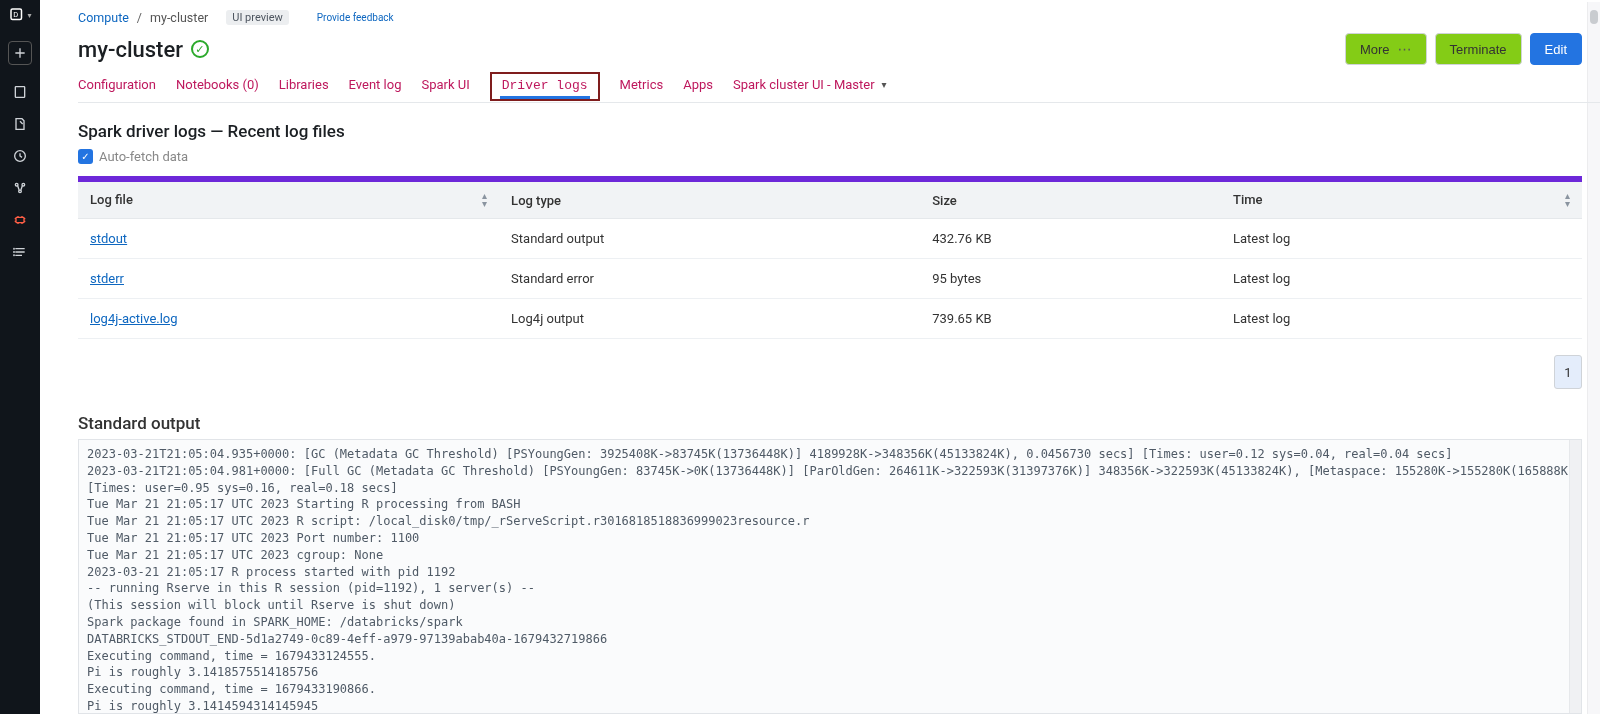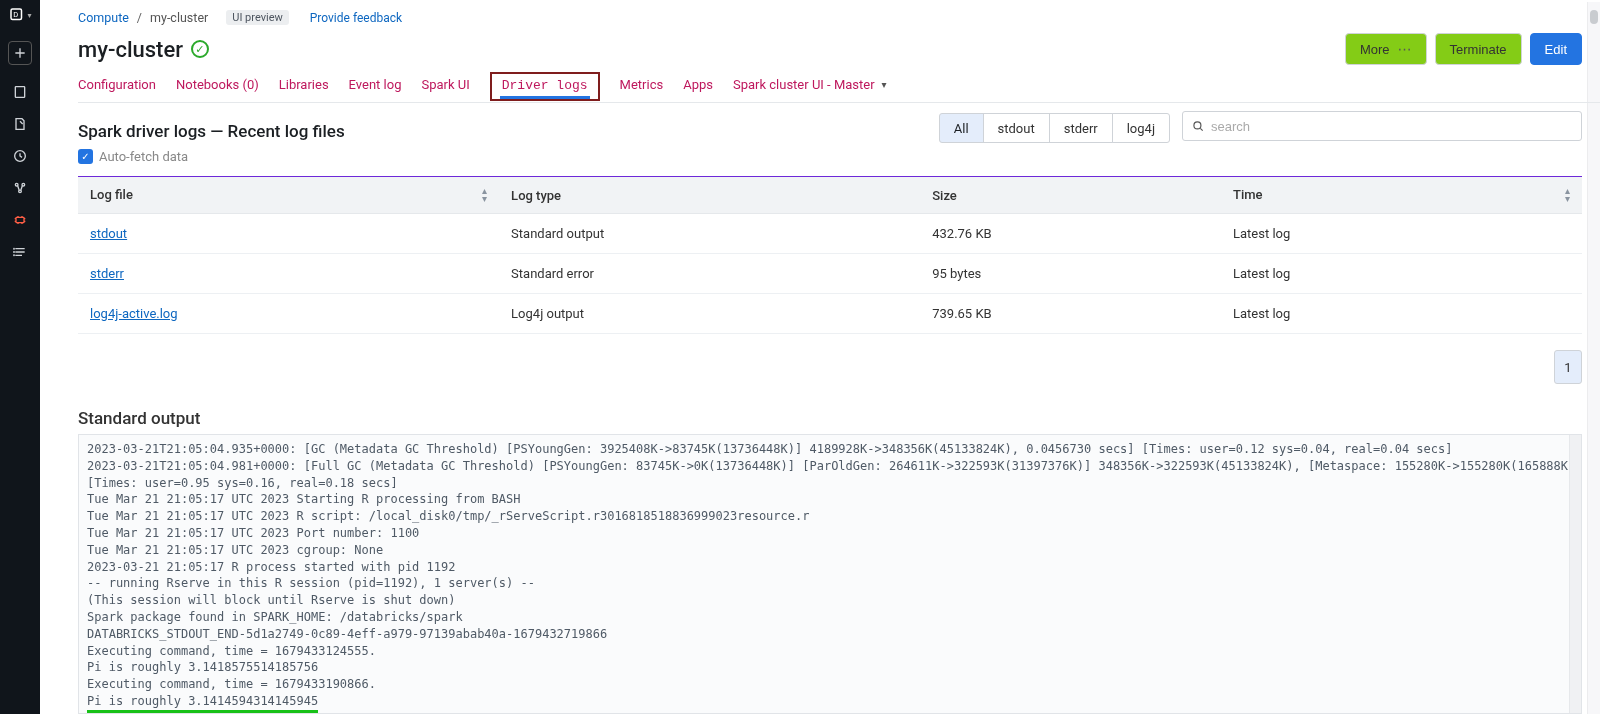--- a/index.html
+++ b/index.html
@@ -56,21 +56,21 @@
       gap: 8px;
       padding: 10px 18px 2px 0;
       font-size: 12.5px;
     }
     .breadcrumb-row a { color:#0e67c0; text-decoration:none; }
     .breadcrumb-sep { color:#666; }
     .breadcrumb-current { color:#555; }
     .ui-preview-badge {
       background:#eceef0; color:#4e5660; border-radius:3px; padding:1px 6px; font-size:11px; margin-left:10px;
     }
-    .feedback-link { color:#0e67c0; font-size:12px; margin-left:13px; text-decoration:none;}
+    .feedback-link { color:#0e67c0; font-size:10px; margin-left:20px; text-decoration:none;}
     
     .title-row {
       display: flex;
       align-items: center;
       padding: 6px 18px 0 0;
     }
     .cluster-title { font-size: 22px; font-weight: 500; color:#1b1f23; margin-right:8px; }
     .state-icon {
       width:18px; height:18px; border:2px solid #2ba92b; border-radius:50%;
       display:inline-flex; align-items:center; justify-content:center; color:#2ba92b; font-size:11px;
@@ -122,21 +122,21 @@
       display:flex; align-items:center; border:1px solid #cfd3d8; border-radius:3px;
       height:30px; margin-left:12px; padding:0 8px; width:400px;
     }
     .search-wrap input { border:none; outline:none; font-size:13px; flex:1; color:#333; }
     .search-wrap input::placeholder { color:#aaa;}
     .search-wrap svg { width:14px; height:14px; margin-right:6px; color:#555;}
     
     .log-table { width:calc(100% - 18px); border-collapse:collapse; margin-top:12px; font-size:13px;}
     .log-table thead th {
       background:#f1f3f5; text-align:left; padding:10px 12px; color:#333; font-weight:500;
-      border-top:1px solid #6d28d9; border-bottom:1px solid #e5e8eb;
+      border-top:6px solid #6d28d9; border-bottom:1px solid #e5e8eb;
     }
     .th-sort { float:right; color:#8a94a0; font-size:10px; line-height:8px; display:flex; flex-direction:column;}
     .log-table tbody td { padding:12px 12px; border-bottom:1px solid #edf0f3; color:#333;}
     .log-table tbody td.linkcell a { color:#0e67c0; text-decoration:underline;}
     
     .pagination { display:flex; justify-content:flex-end; padding:16px 18px 6px 0;}
     .page-btn {
       width:28px; height:34px; background:#e4edfb; border:1px solid #cfd3d8; border-radius:3px;
       display:flex; align-items:center; justify-content:center; font-size:13px; color:#333;
     }
@@ -265,35 +265,20 @@
     <span class="tab">Apps</span>
     <span class="tab link-like caret-down">Spark cluster UI - Master</span>
   </div>
 
   <div class="heading-row">
     <div>
       <div class="section-heading">Spark driver logs — Recent log files</div>
       <div class="autofetch-row">
         <span class="checkbx">✓</span>
         <span>Auto-fetch data</span>
-      </div>
-    </div>
-    <div style="display:flex;align-items:center;margin-top:6px;">
-      <div class="seg-group">
-        <span class="seg selected">All</span>
-        <span class="seg">stdout</span>
-        <span class="seg">stderr</span>
-        <span class="seg">log4j</span>
-      </div>
-      <div class="search-wrap">
-        <svg viewBox="0 0 24 24" stroke="currentColor" stroke-width="2" fill="none">
-            <circle cx="11" cy="11" r="6"></circle>
-            <path d="M20 20l-4-4"></path>
-          </svg>
-        <input type="text" placeholder="search" style="">
       </div>
     </div>
   </div>
 
   <table class="log-table">
     <colgroup>
         <col class="col-logfile">
         <col class="col-logtype">
         <col class="col-size">
         <col class="col-time">

